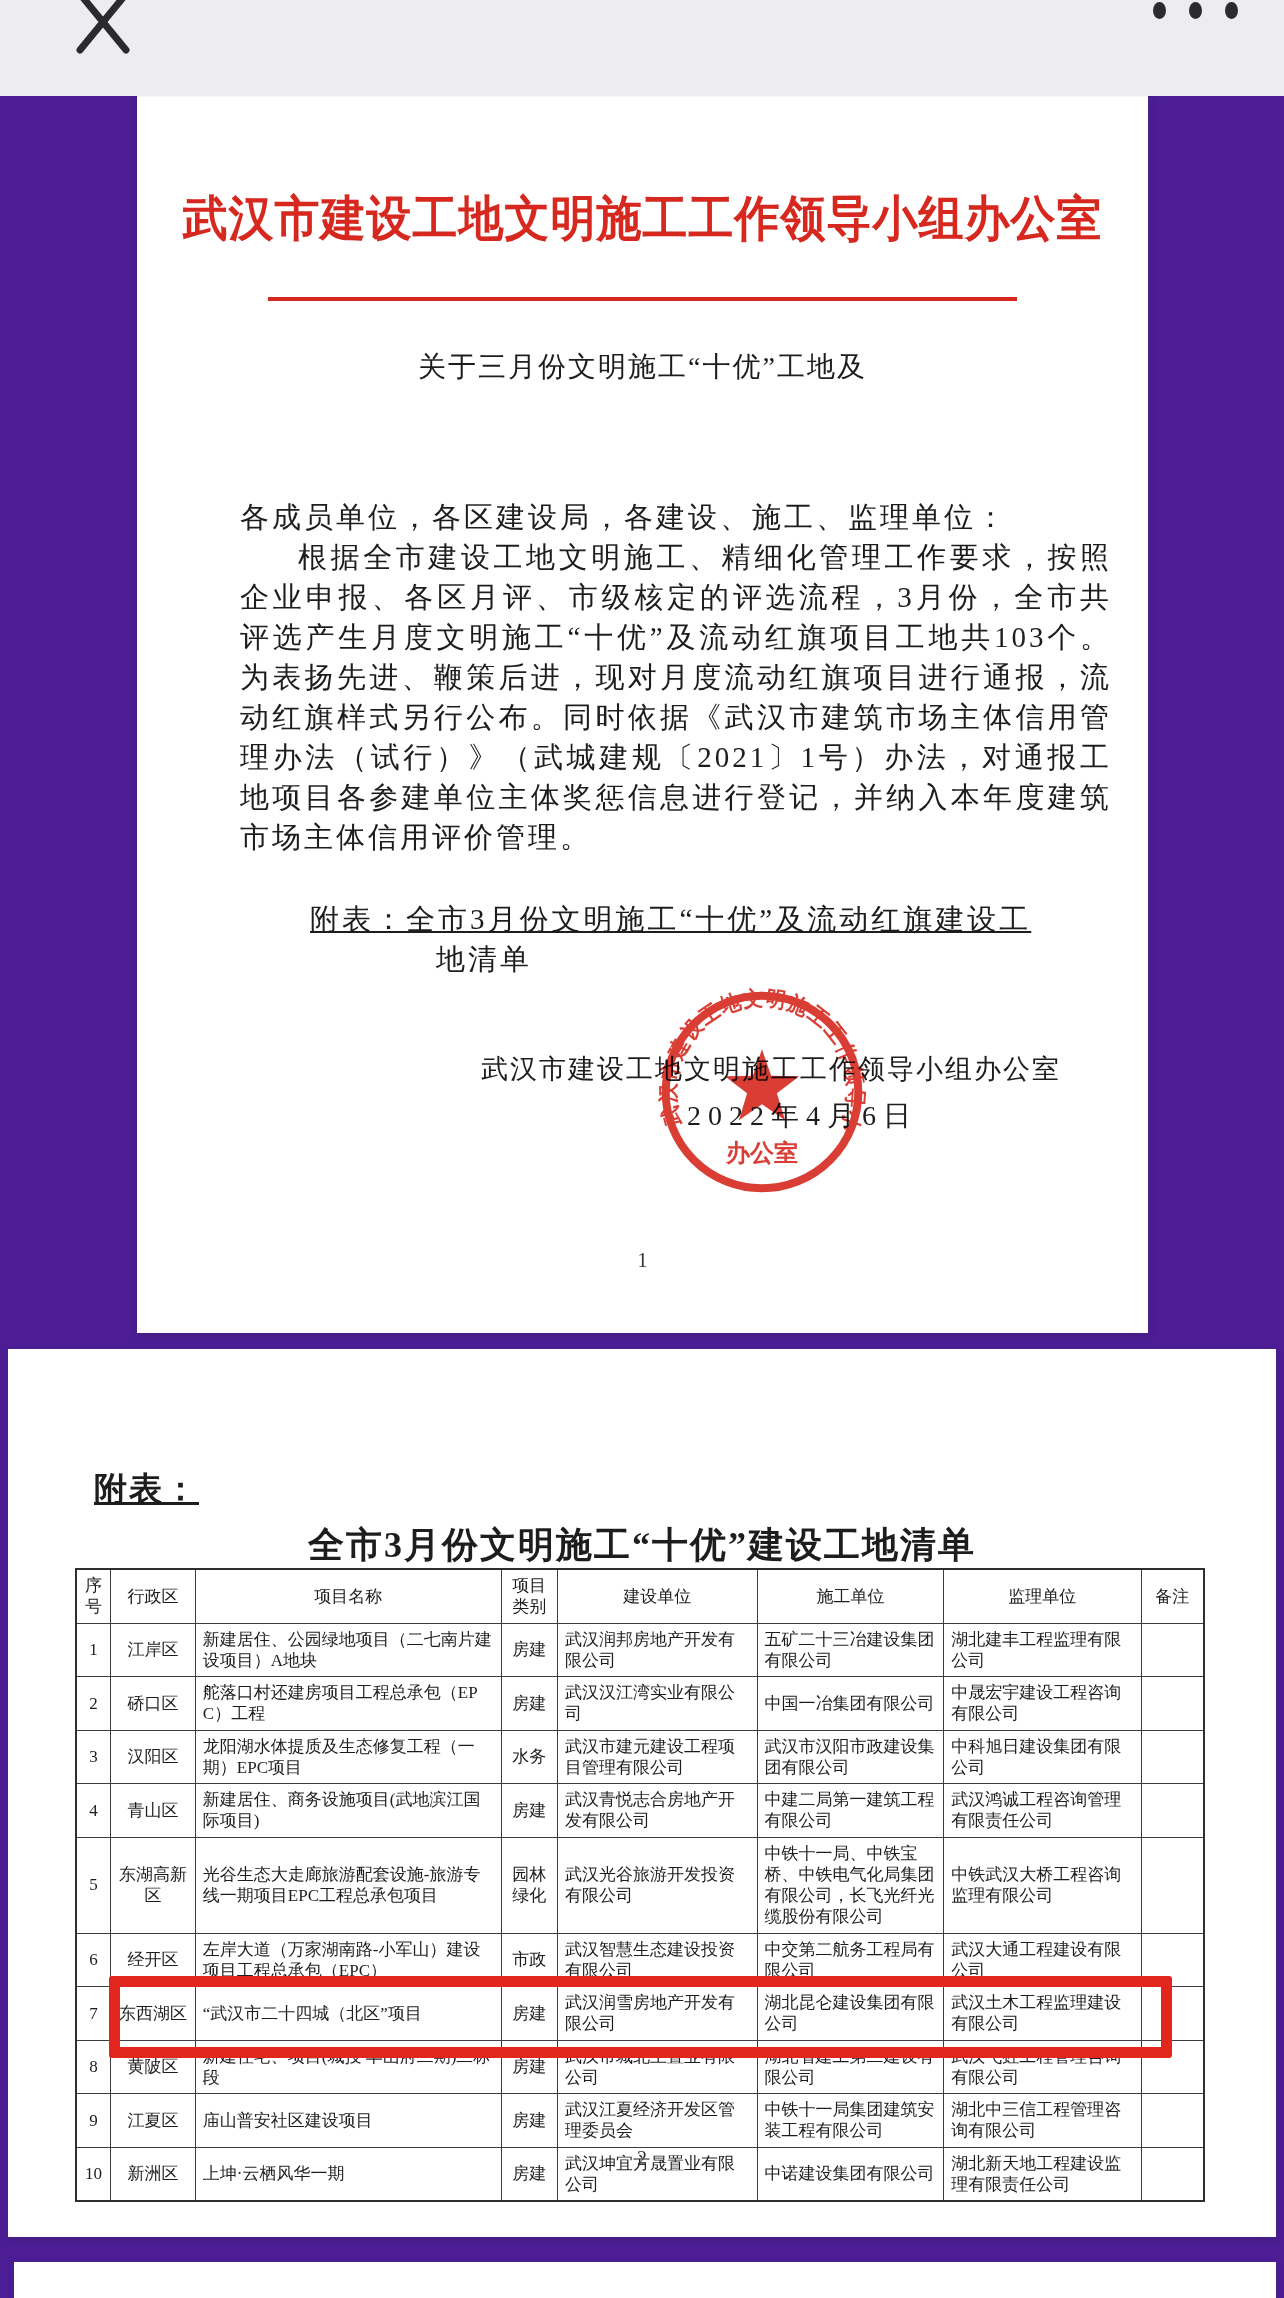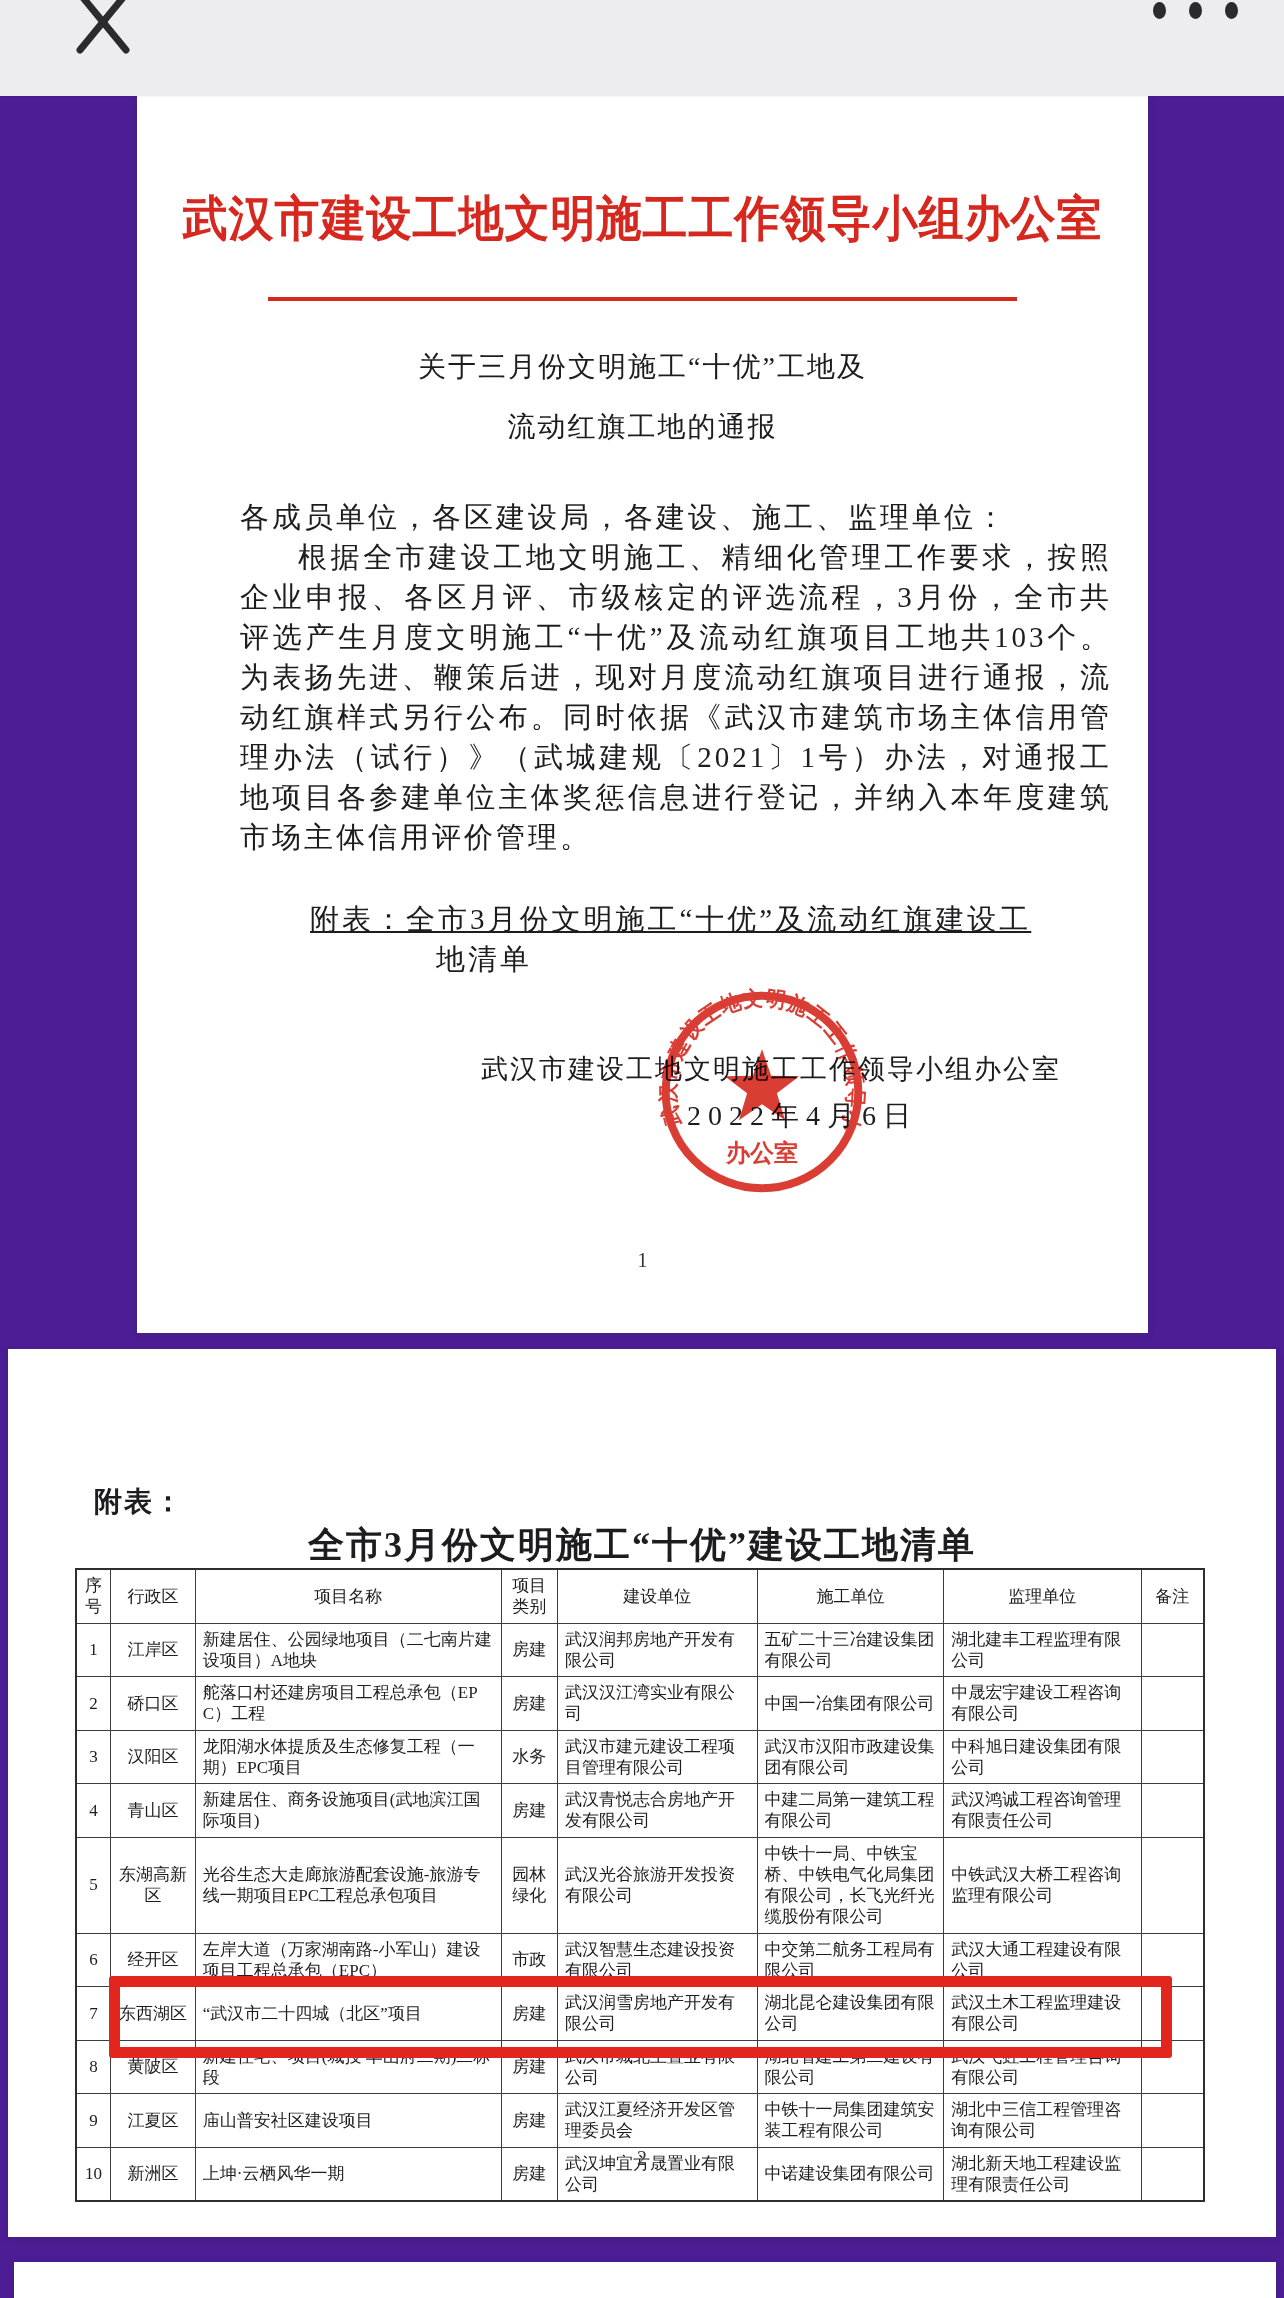--- a/index.html
+++ b/index.html
@@ -36,21 +36,21 @@
   .attach-note .l1 { margin-left:70px;text-decoration:underline; }
   .attach-note .l2 { margin-left:196px; }
   .sig-line  { position:absolute; top:994px;  left:344px; font-size:27px; letter-spacing:2px; }
   .date-line { position:absolute; top:1040px; left:550px; font-size:28px; letter-spacing:7px; }
   .seal { position:absolute; top:928px; left:518px; width:214px; height:214px; z-index:3;
           opacity:0.9; mix-blend-mode:multiply; }
   .pageno { position:absolute; width:100%; text-align:center; font-size:20px; color:#333; }
   .page1 .pageno { top:1192px; }
   .page2 .pageno { top:798px; }
   
-  .attach-label { position:absolute; top:134px; left:86px; font-size:28px; font-weight:bold; letter-spacing:2px; }
+  .attach-label { position:absolute; top:118px; left:86px; font-size:33px; font-weight:bold; letter-spacing:2px;text-decoration:underline; }
   .table-title { position:absolute; top:172px; left:0; width:100%; text-align:center;
     font-size:36px; font-weight:bold; letter-spacing:2px; }
   .table-wrap { position:absolute; top:219px; left:67px; width:1130px; }
   table.sites { width:100%; border-collapse:collapse; table-layout:fixed;
     font-size:17px; line-height:1.25; }
   table.sites th, table.sites td {
     border:1.4px solid #3d3d3f; padding:5px 7px; vertical-align:middle;
     word-break:break-all; }
   table.sites { border:2.5px solid #2e2e30; }
   table.sites th { font-weight:normal; text-align:center; white-space:pre-line; }
@@ -76,21 +76,20 @@
       <span class="dot"></span>
       <span class="dot"></span>
     </div>
   </div>
 
   <div class="page page1">
     <div class="org-header">武汉市建设工地文明施工工作领导小组办公室</div>
     <div class="red-line"></div>
     <div class="doc-title">
       <div>关于三月份文明施工“十优”工地及</div>
-      <div>流动红旗工地的通报</div>
     </div>
     <div class="p1-body">
       <div class="salutation">各成员单位，各区建设局，各建设、施工、监理单位：</div>
       <div class="para">根据全市建设工地文明施工、精细化管理工作要求，按照企业申报、各区月评、市级核定的评选流程，3月份，全市共评选产生月度文明施工“十优”及流动红旗项目工地共103个。为表扬先进、鞭策后进，现对月度流动红旗项目进行通报，流动红旗样式另行公布。同时依据《武汉市建筑市场主体信用管理办法（试行）》（武城建规〔2021〕1号）办法，对通报工地项目各参建单位主体奖惩信息进行登记，并纳入本年度建筑市场主体信用评价管理。</div>
       <div class="attach-note">
         <div class="l1">附表：全市3月份文明施工“十优”及流动红旗建设工</div>
         <div class="l2">地清单</div>
       </div>
     </div>
     <div class="sig-line">武汉市建设工地文明施工工作领导小组办公室</div>

